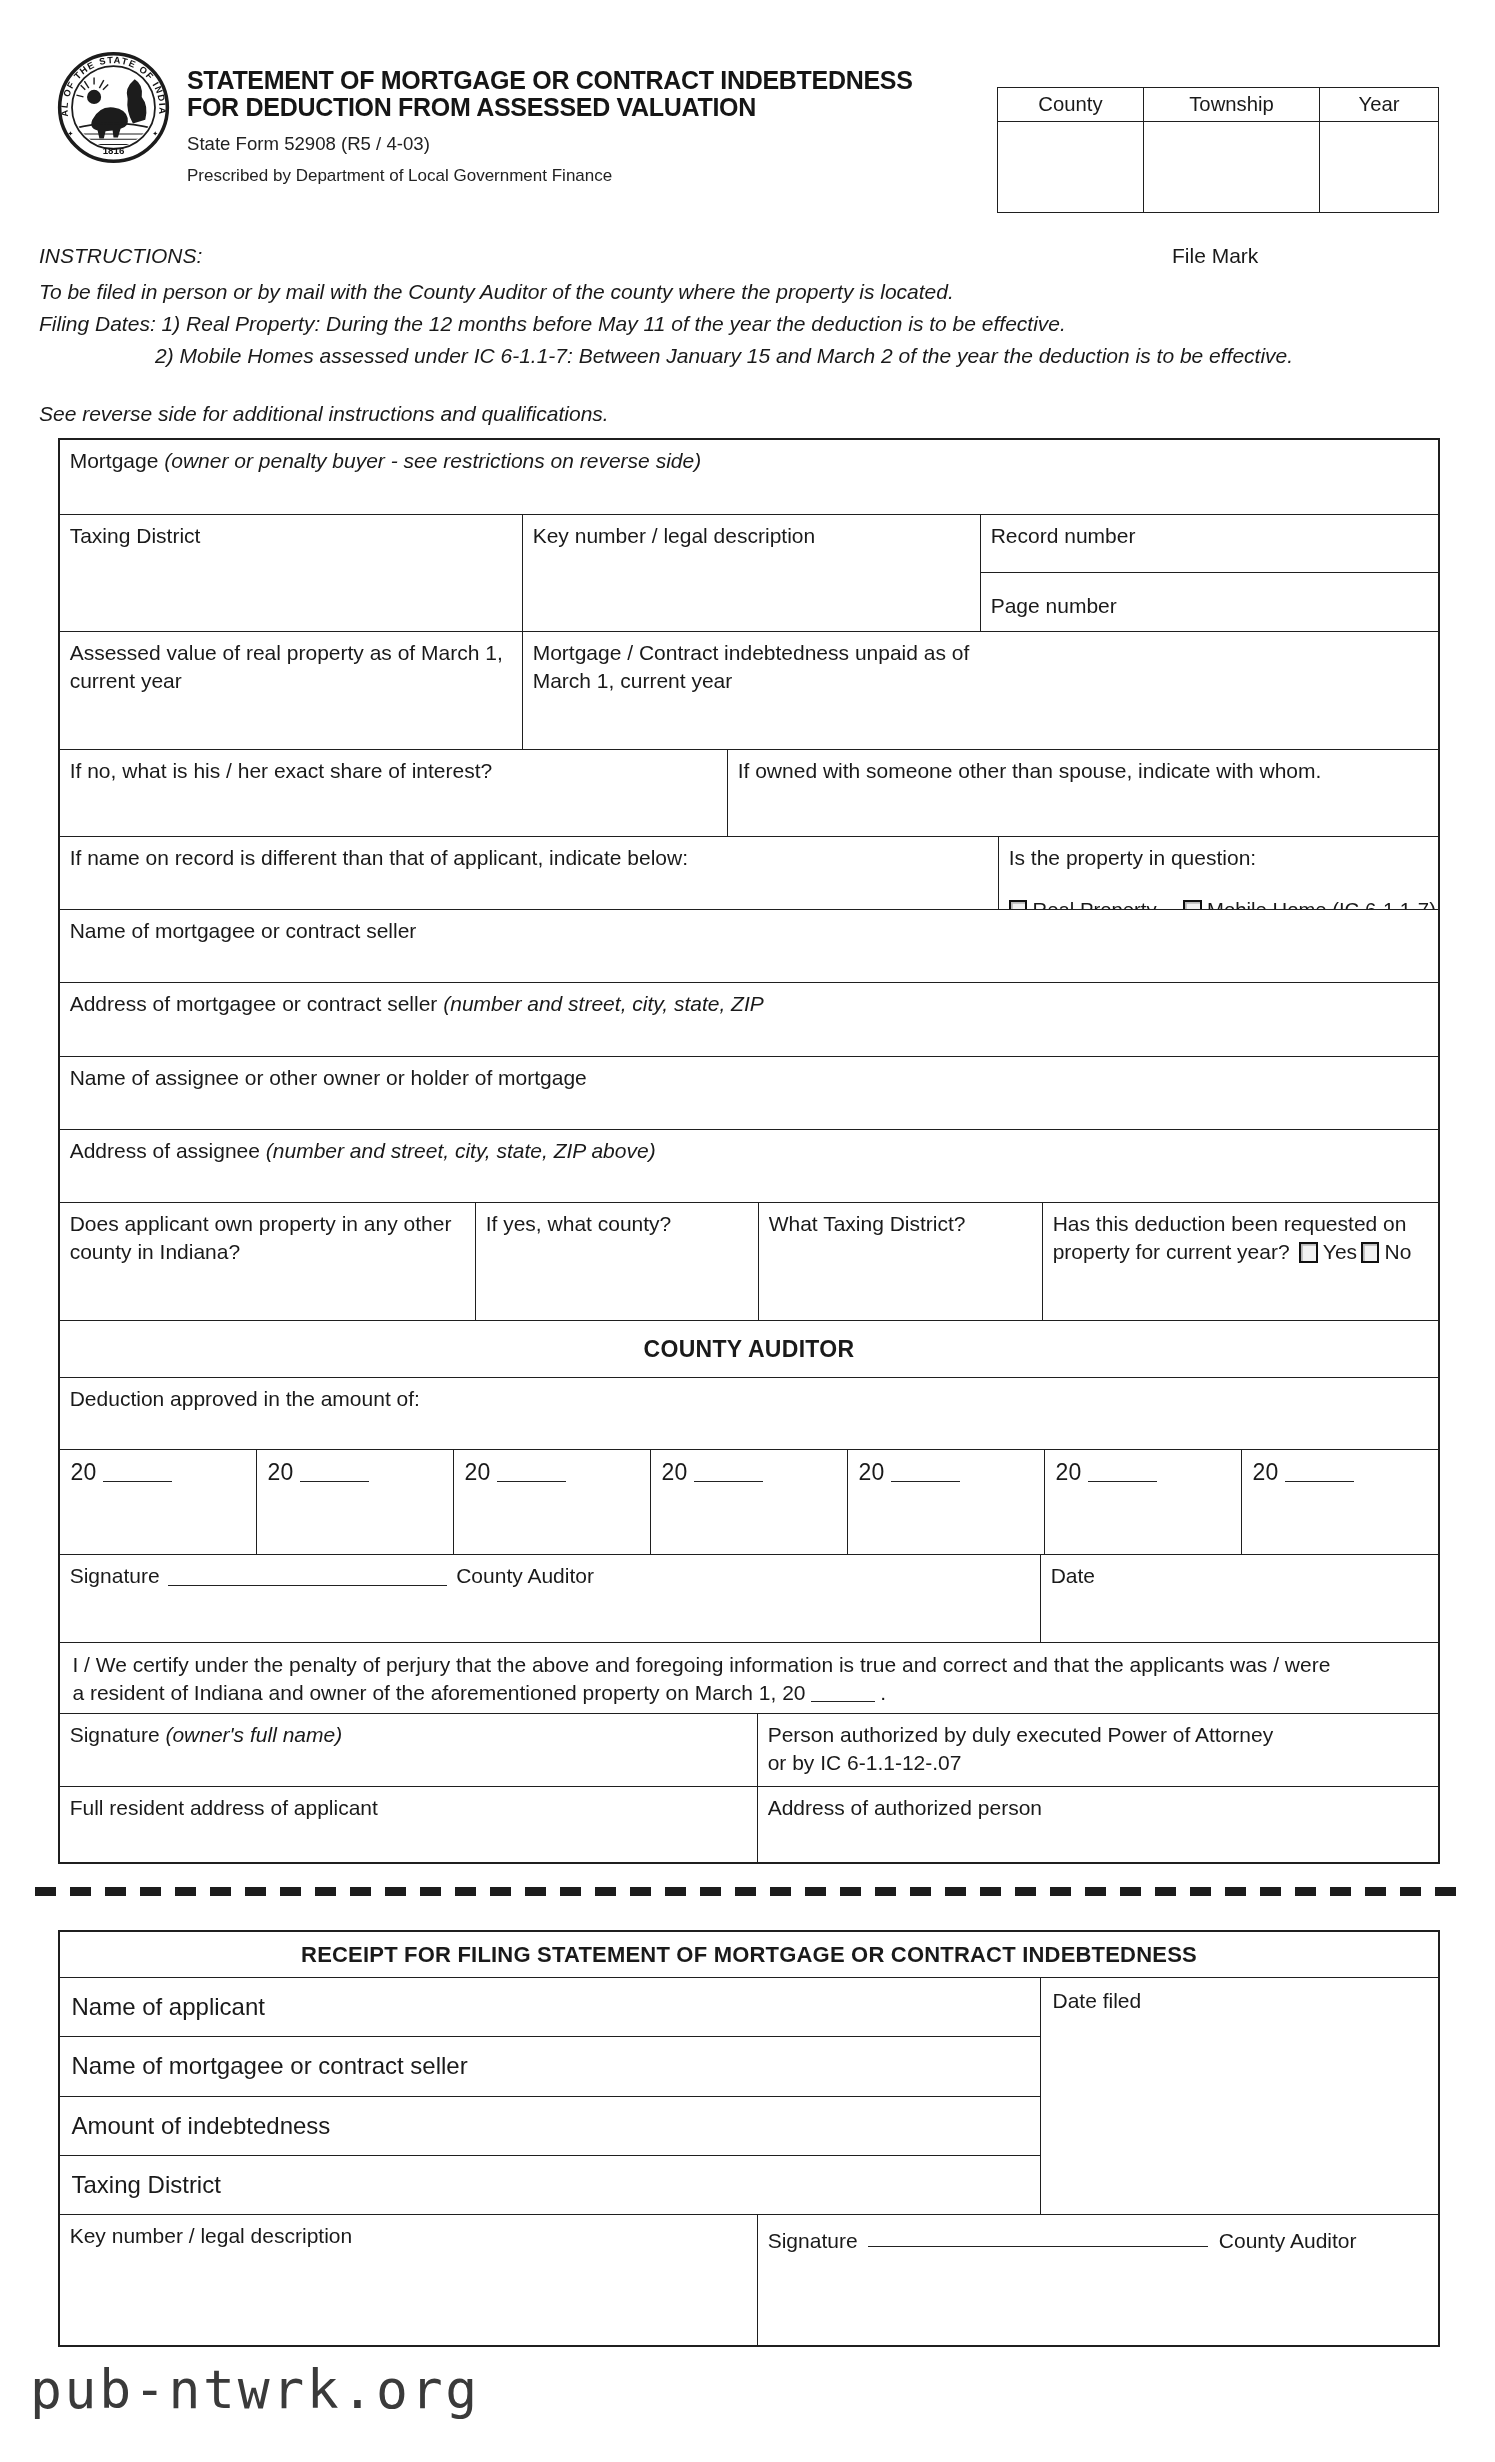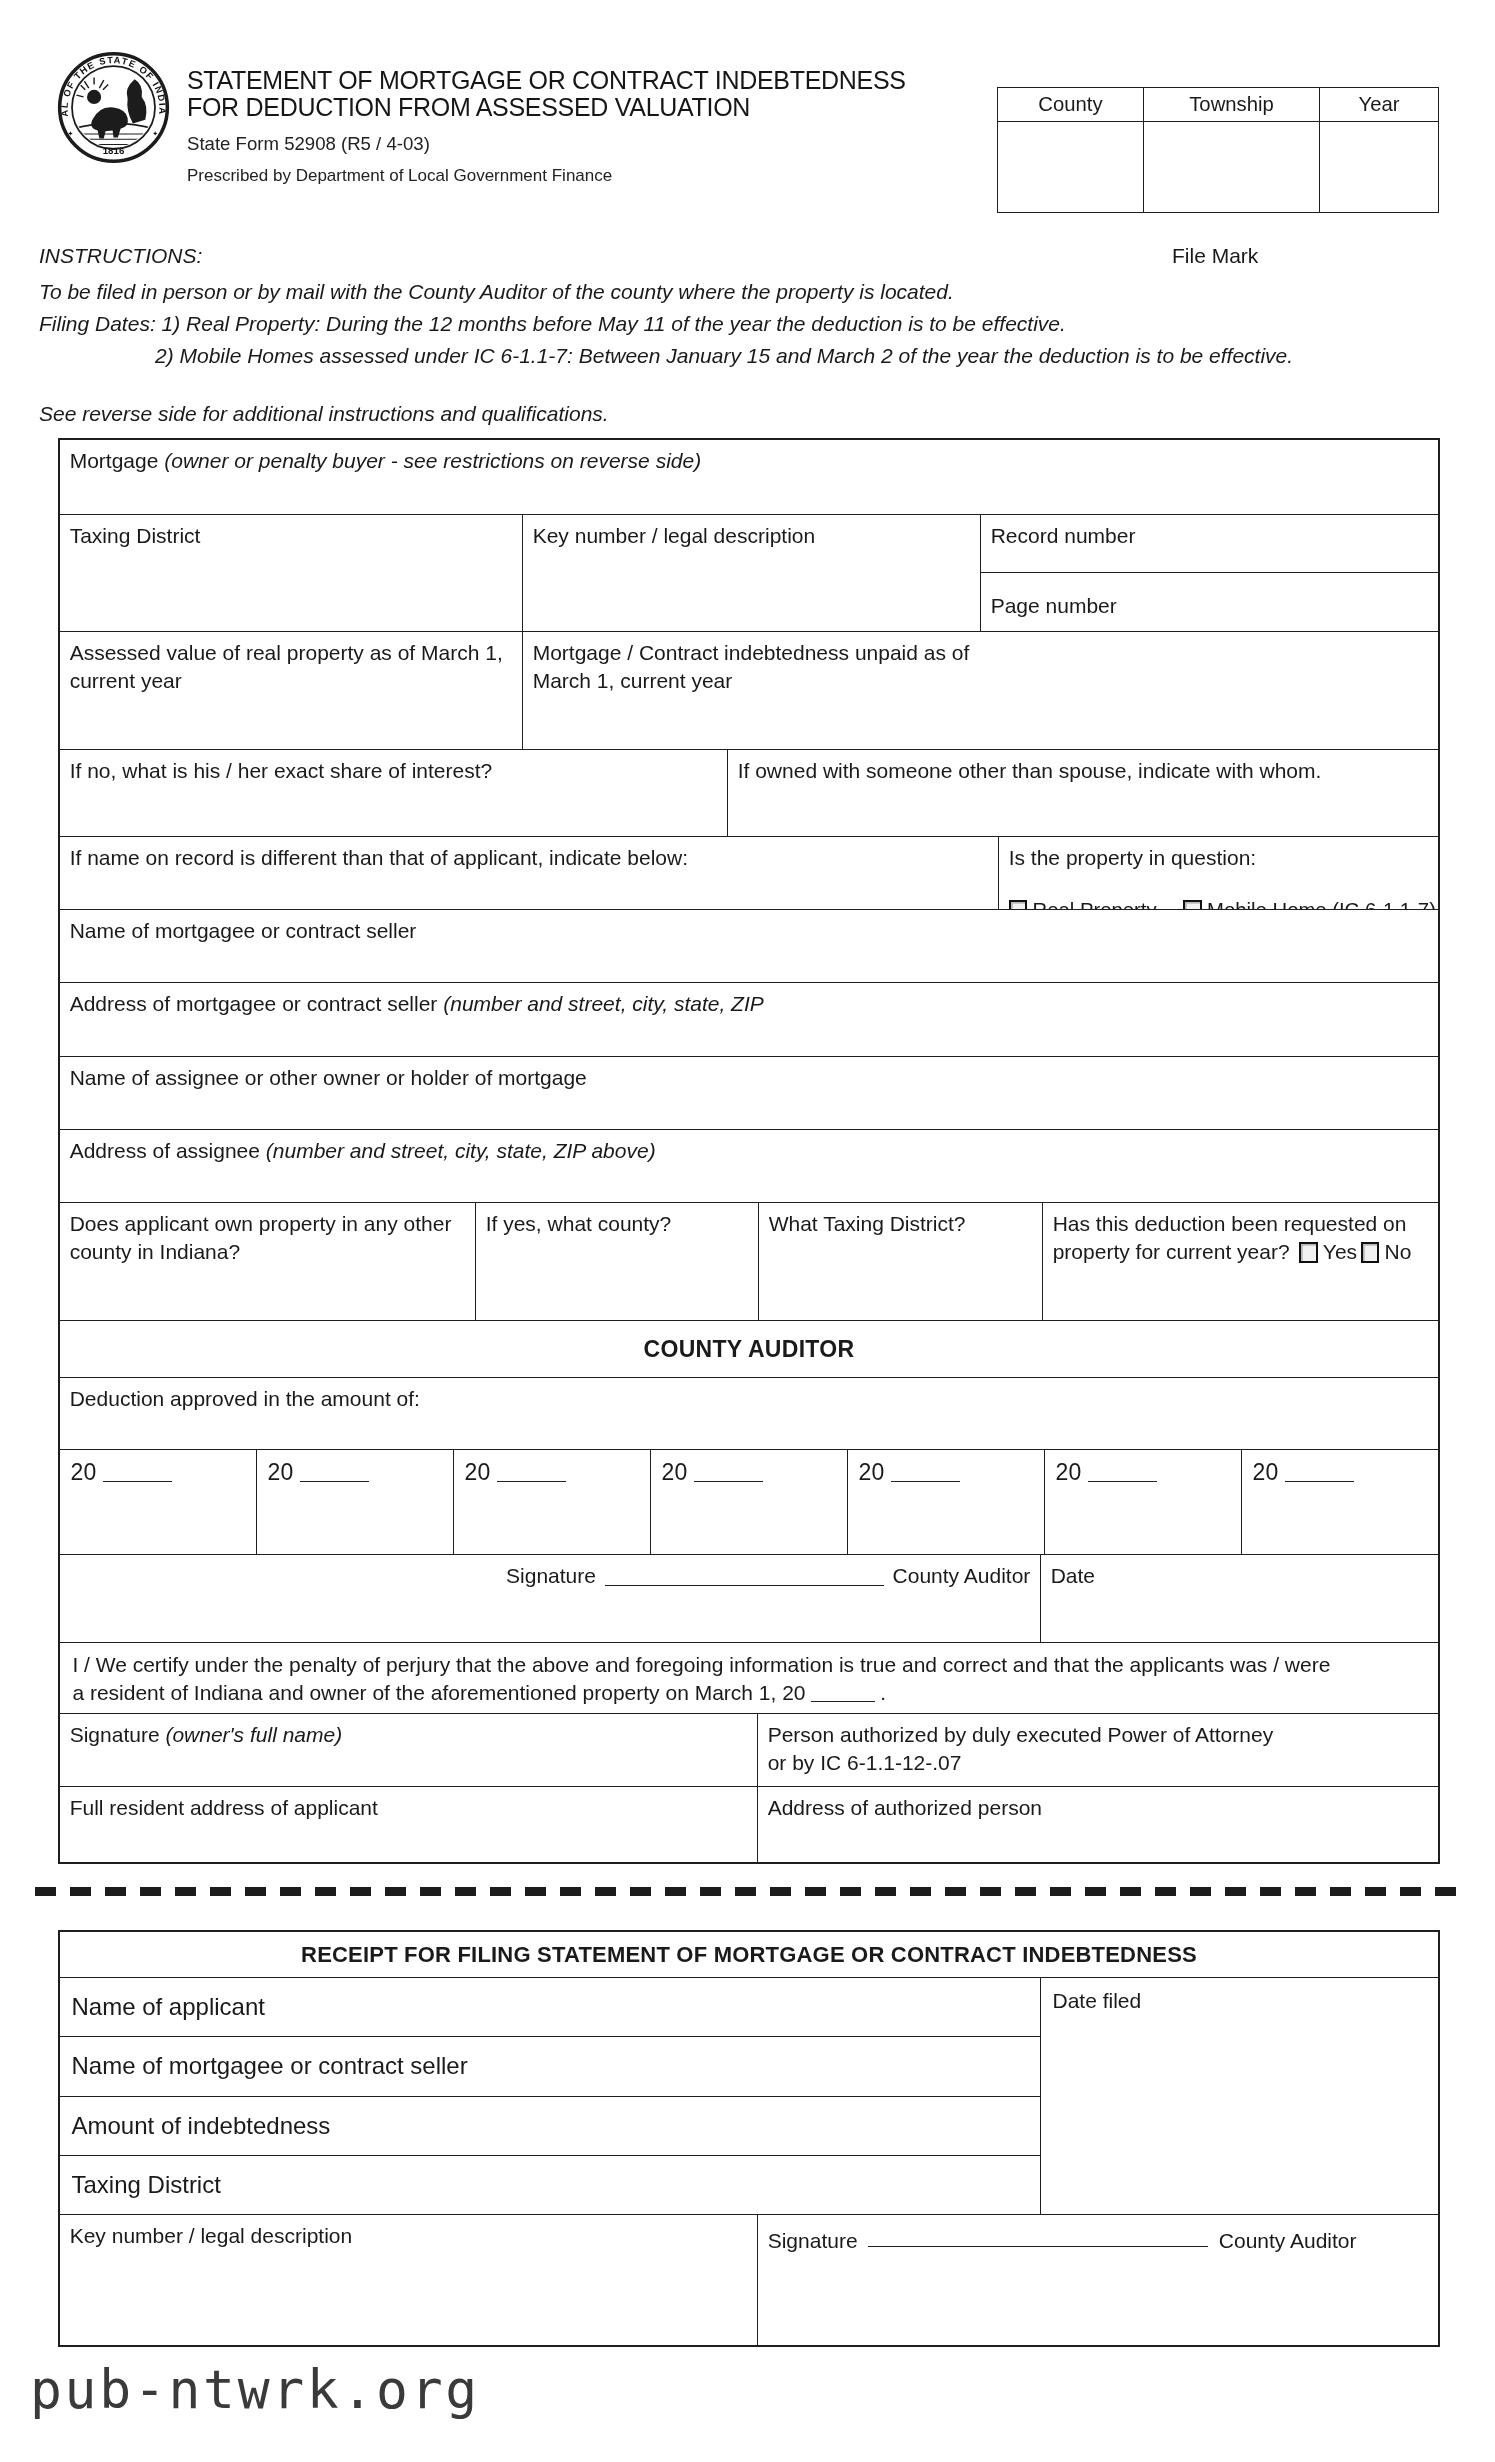--- a/index.html
+++ b/index.html
@@ -8,21 +8,21 @@
     width:1495px; height:2462px;
     font-family:"Liberation Sans", sans-serif;
     color:#1a1a1a;
     position:relative;
   }
   .page { position:absolute; inset:0; background:#fff; }
 
   
   .seal { position:absolute; left:57px; top:51px; width:113px; height:113px; }
   .title-block { position:absolute; left:187px; top:67px; width:884px; }
-  .title-line { font-size:25px; font-weight:normal; letter-spacing:-0.3px; line-height:27px; color:#161616; }
+  .title-line { font-size:25px; font-weight:bold; letter-spacing:-0.3px; line-height:27px; color:#161616; }
   .form-number { font-size:18.6px; margin-top:11.5px; color:#222; }
   .prescribed { font-size:17px; margin-top:11.5px; color:#222; }
 
   .county-table { position:absolute; left:997px; top:87px; width:442px; height:126px;
     border:1.8px solid #1f1f1f; display:flex; flex-direction:column; }
   .county-header { display:flex; height:34px; border-bottom:1.8px solid #1f1f1f; }
   .county-header > div { font-size:20.3px; display:flex; align-items:center; justify-content:center; }
   .county-body { display:flex; flex:1; }
   .cw1 { width:146px; border-right:1.8px solid #1f1f1f; }
   .cw2 { width:176px; border-right:1.8px solid #1f1f1f; }
@@ -68,21 +68,21 @@
   .r14 { height:88px; }
   .r15 { height:71px; }
   .r16 { height:73px; }
   .r17 { height:75px; }
 
   .w524 { width:463px; } .w518 { width:458px; }
   .w570 { width:504px; }
   .w756 { width:668px; }
   .w1062 { width:939px; }
   .w471 { width:416px; } .w320 { width:283px; } .w321 { width:284px; }
-  .w1109 { width:981px;text-align:right; }
+  .w1109 { width:981px; }
   .w789 { width:698px; }
   .flex1 { flex:1; }
 
   .stacked { display:flex; flex-direction:column; padding:0;gap:12px; }
   .substack { padding:7px 9.7px; }
   .substack.top { border-bottom:1.8px solid #1f1f1f; height:58px; }
   .substack.bot { flex:1; }
 
   .auditor-head { justify-content:center; align-items:center; display:flex;
                   font-weight:bold; font-size:23px; letter-spacing:0.3px; }

